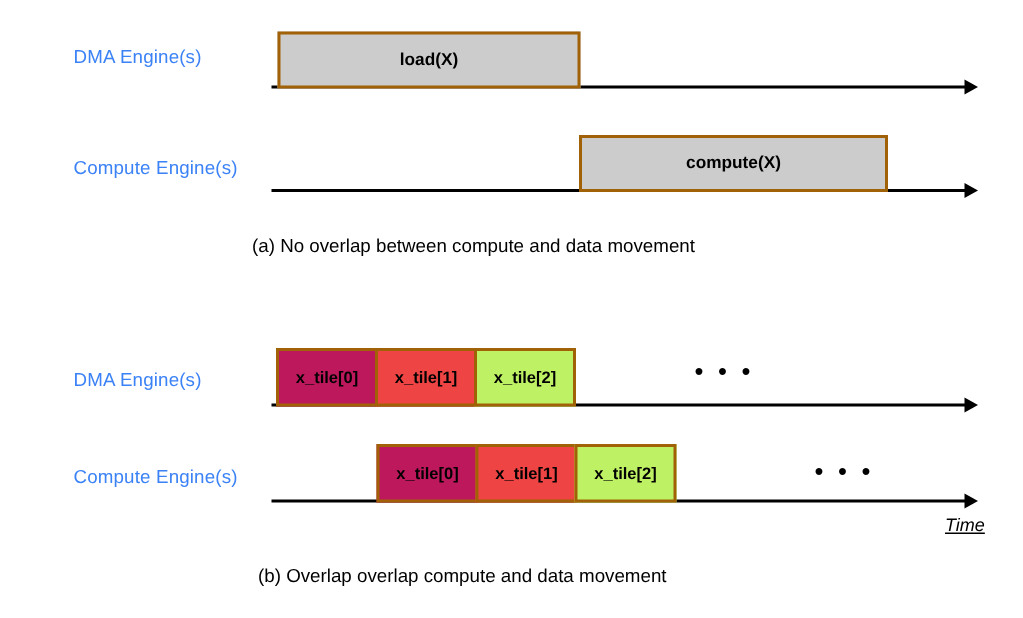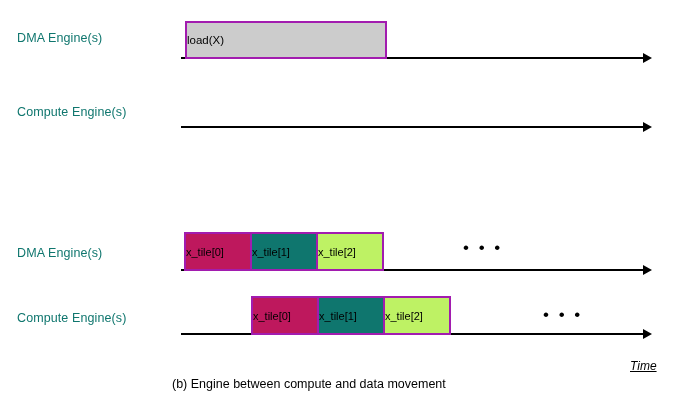--- a/index.html
+++ b/index.html
@@ -22,23 +22,24 @@
     top: 0;
     width: 682px;
     height: 412px;
   }
 
   
   .row-label {
     position: absolute;
     font-size: 12.5px;
     line-height: 14px;
-    color: #0f766e;
+    color: #3b82f6;
     white-space: nowrap;
     letter-spacing: 0.1px;
+    margin-left: 32px;
   }
 
   
   .axis-line {
     position: absolute;
     height: 2px;
     background: #000;
   }
   .axis-arrow {
     position: absolute;
@@ -46,31 +47,32 @@
     height: 0;
     border-top: 5px solid transparent;
     border-bottom: 5px solid transparent;
     border-left: 9px solid #000;
   }
 
   
   .block {
     position: absolute;
     box-sizing: border-box;
-    border: 2px solid #a21caf;
+    border: 2px solid #a16207;
     display: flex;
     align-items: center;
-    justify-content: flex-start;
+    justify-content: center;
     font-size: 11.5px;
     color: #000;
     white-space: nowrap;
+    font-weight: bold;
   }
   .block.gray  { background: #cccccc; }
   .block.green { background: #be185d; }
-  .block.blue  { background: #0f766e; }
+  .block.blue  { background: #ef4444; }
   .block.purple{ background: #bef264; }
 
   .tile-text { font-size: 11px; }
 
   
   .ellipsis {
     position: absolute;
     font-size: 17px;
     line-height: 10px;
     letter-spacing: 2.5px;
@@ -107,21 +109,25 @@
 
   <div class="block gray" style="left:185px; top:21px; width:202px; height:38px;">
     <span>load(X)</span>
   </div>
 
   <div class="row-label" style="left:17px; top:105px;">Compute Engine(s)</div>
 
   <div class="axis-line" style="left:181px; top:126px; width:464px;"></div>
   <div class="axis-arrow" style="left:643px; top:122px;"></div>
 
+  <div class="block gray" style="left:386px; top:90px; width:206px; height:38px;">
+    <span>compute(X)</span>
+  </div>
 
+  <div class="caption" style="left:168px; top:157px;">(a) No overlap between compute and data movement</div>
 
   <div class="row-label" style="left:17px; top:246px;">DMA Engine(s)</div>
 
   <div class="axis-line" style="left:181px; top:269px; width:464px;"></div>
   <div class="axis-arrow" style="left:643px; top:265px;"></div>
 
   <div class="block green" style="left:184px; top:232px; width:68px; height:39px;">
     <span class="tile-text">x_tile[0]</span>
   </div>
   <div class="block blue" style="left:250px; top:232px; width:68px; height:39px;">
@@ -143,17 +149,17 @@
   </div>
   <div class="block blue" style="left:317px; top:296px; width:68px; height:39px;">
     <span class="tile-text">x_tile[1]</span>
   </div>
   <div class="block purple" style="left:383px; top:296px; width:68px; height:39px;">
     <span class="tile-text">x_tile[2]</span>
   </div>
 
   <div class="ellipsis" style="left:543px; top:310px;">• • •</div>
 
-  <div class="time-label" style="left:630px; top:359px;text-decoration:underline;">Time</div>
+  <div class="time-label" style="left:630px; top:343px;text-decoration:underline;">Time</div>
 
-  <div class="caption" style="left:172px; top:377px;">(b) Engine between compute and data movement</div>
+  <div class="caption" style="left:172px; top:377px;">(b) Overlap overlap compute and data movement</div>
 
 </div>
 
 </body></html>

